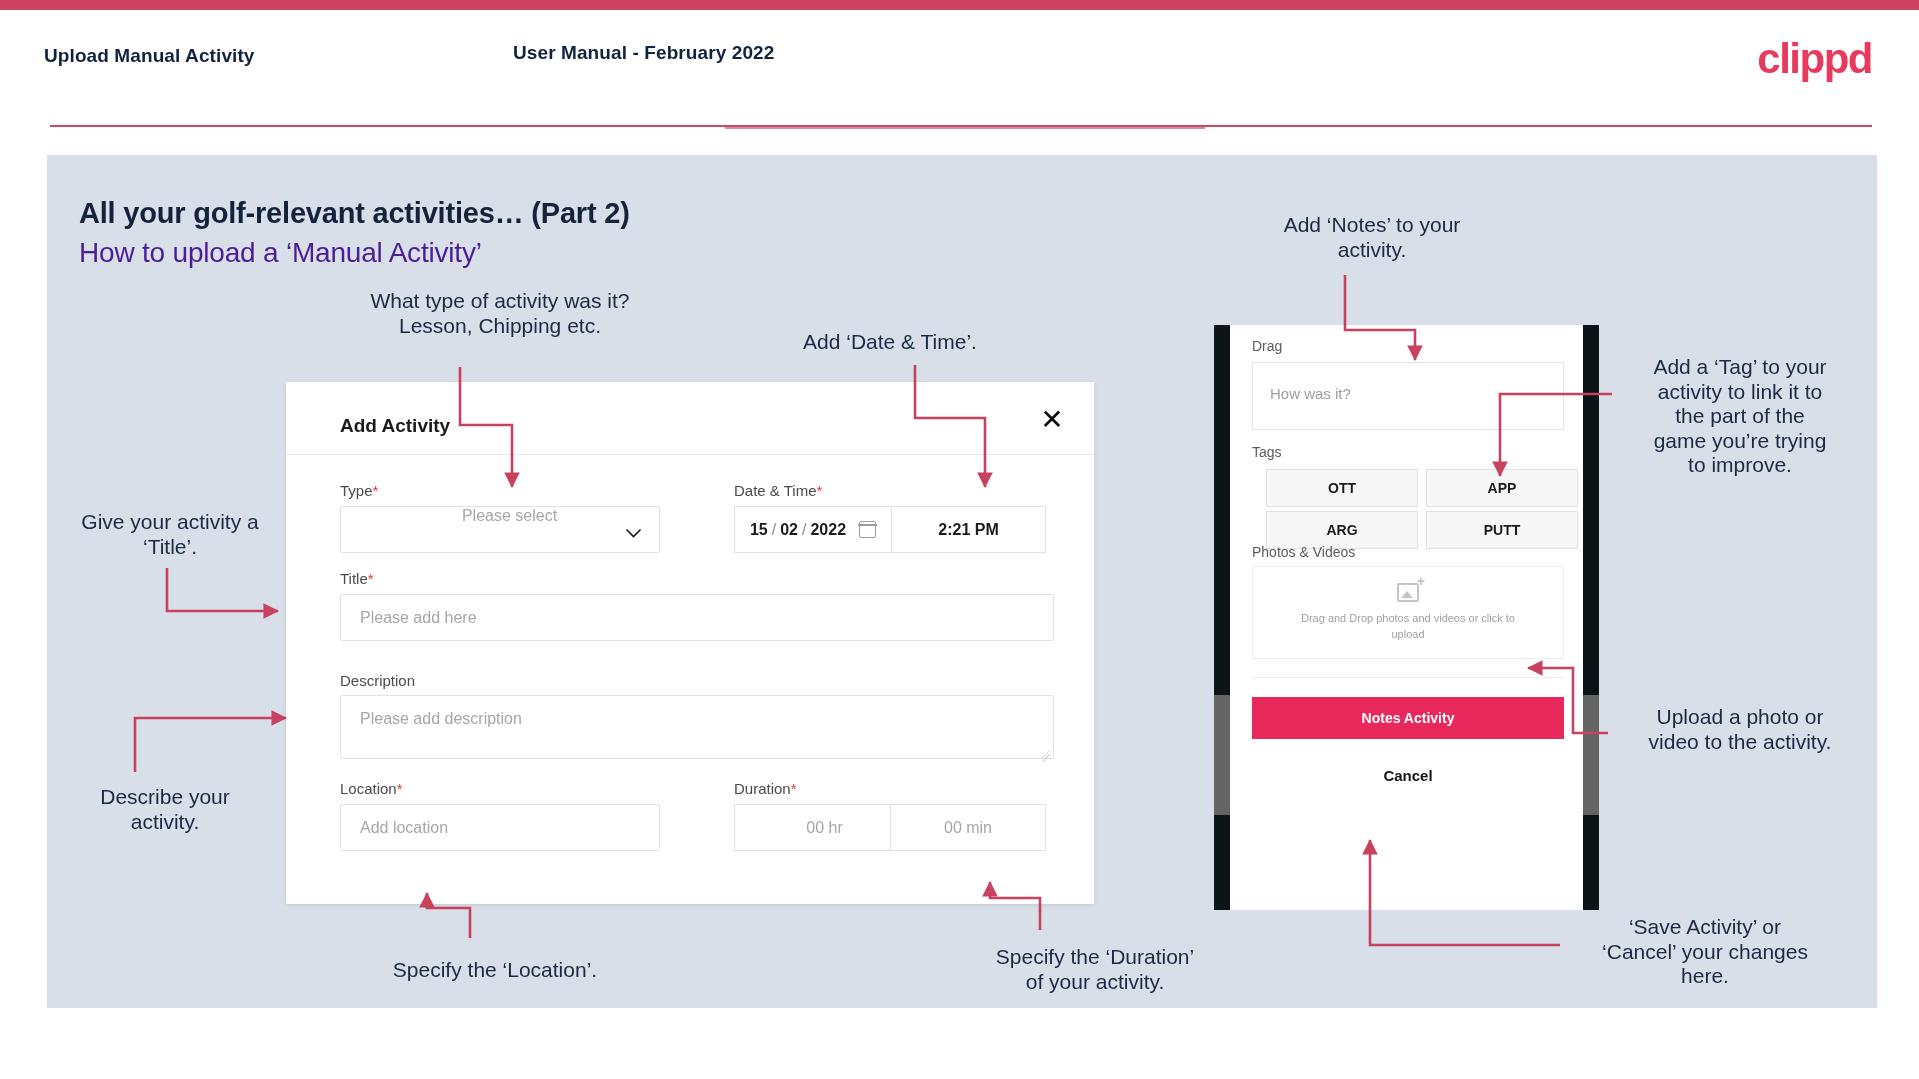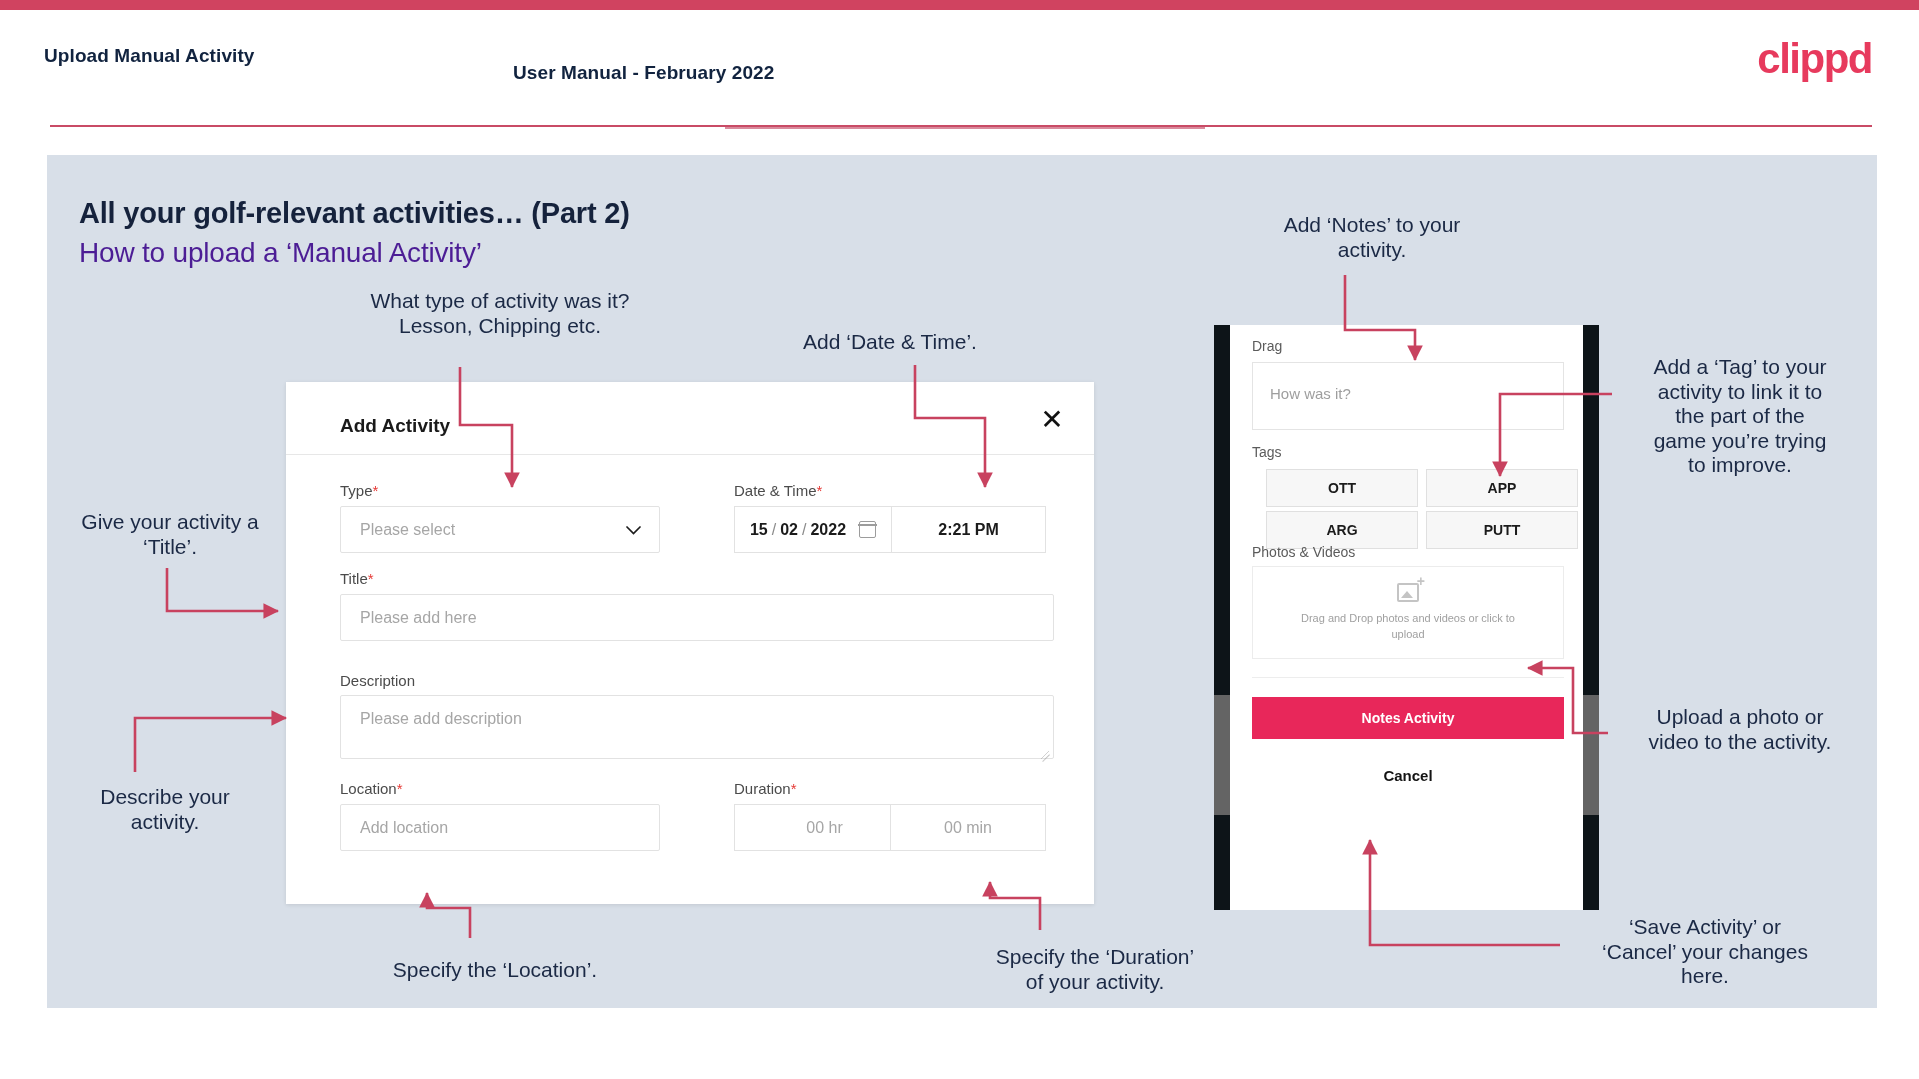--- a/index.html
+++ b/index.html
@@ -16,21 +16,21 @@
     position: absolute; left:0; top:0; width:1919px; height:10px;
     background:#d04360;
   }
 
   
   .header-title {
     position:absolute; left:44px; top:45px;
     font-size:19px; font-weight:600; color:#11233f; letter-spacing:.1px;
   }
   .header-sub {
-    position:absolute; left:513px; top:62px;
+    position:absolute; left:513px; top:42px;
     font-size:19px; font-weight:600; color:#11233f; letter-spacing:.1px;
   }
   .logo {
     position:absolute; right:47px; top:38px;
     font-size:42px; font-weight:800; color:#e73a5d;
     letter-spacing:-1.5px; line-height:1;
   }
   .header-rule {
     position:absolute; left:50px; top:125px; width:1822px; height:2px;
     background:#c94b66;
@@ -223,21 +223,21 @@
   <div class="h2">How to upload a ‘Manual Activity’</div>
 
   <div class="dialog">
     <div class="dlg-title">Add Activity</div>
     <div class="dlg-close">✕</div>
     <div class="dlg-rule"></div>
 
     <div class="fld-label" style="left:54px; top:100px;">
       <span>Type</span><span class="req">*</span>
     </div>
-    <div class="ctrl" style="left:54px; top:124px; width:320px; height:47px;">
+    <div class="ctrl" style="left:54px; top:124px; width:320px; height:47px;flex-direction:column;">
       <span class="ph">Please select</span>
       <span class="chev">
         <svg width="15" height="9" viewBox="0 0 15 9">
             <path d="M1 1 L7.5 7.5 L14 1" stroke="#1c1c1c" stroke-width="1.7" fill="none" stroke-linecap="round"></path>
           </svg>
       </span>
     </div>
 
     <div class="fld-label" style="left:448px; top:100px;">
       <span>Date &amp; Time</span><span class="req">*</span>

